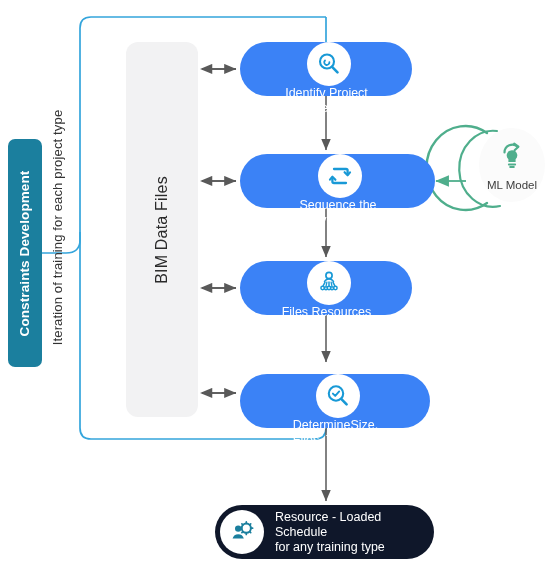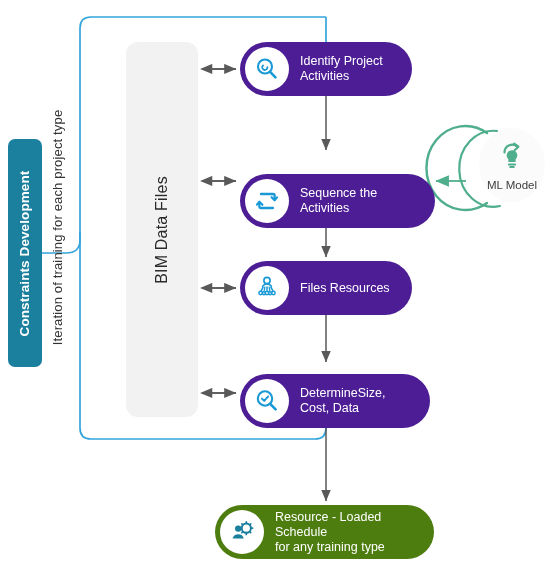--- a/index.html
+++ b/index.html
@@ -64,41 +64,41 @@
   }
 
   
   .pill{
     height:54px;
     border-radius:27px;
     display:flex;
     align-items:center;
     box-shadow:0 0 0 0 rgba(0,0,0,0);
   }
-  .pill.blue{background:#4c1d95;}
-  .pill.teal{background:#4d7c0f;}
+  .pill.blue{background:#3b82f6;flex-direction:column;}
+  .pill.teal{background:#0f172a;}
   .pill .badge{
     width:44px;height:44px;
     margin-left:5px;
     border-radius:50%;
     background:#ffffff;
     display:flex;align-items:center;justify-content:center;
     flex:0 0 auto;
   }
   .pill .plabel{
     color:#ffffff;
     font-size:12.5px;
     line-height:15px;
     margin-left:11px;
     margin-right:10px;
   }
   .pill .plabel span{display:block;}
 
   #step-1{left:240px; top:42px;  width:172px;}
-  #step-2{left:240px; top:154px; width:195px;margin-top:20px;}
+  #step-2{left:240px; top:154px; width:195px;}
   #step-3{left:240px; top:261px; width:172px;}
   #step-4{left:240px; top:374px; width:190px;}
   #final-step{left:215px; top:505px; width:219px;}
   #final-step .plabel{font-size:12.5px;}
 
   
   #ml-model{
     left:464px; top:124px;
     width:80px; height:88px;
   }
@@ -228,21 +228,21 @@
   <div class="abs pill blue" id="step-4">
     <div class="badge">
       <svg width="26" height="26" viewBox="0 0 26 26">
         <circle cx="11" cy="10.5" r="7.2" fill="none" stroke="#1899D6" stroke-width="2.1"></circle>
         <path d="M7.9 10.6 L10.2 12.9 L14.2 8.4" fill="none" stroke="#1899D6" stroke-width="1.9" stroke-linecap="round" stroke-linejoin="round"></path>
         <line x1="16.2" y1="15.9" x2="21.6" y2="21.4" stroke="#1899D6" stroke-width="2.6" stroke-linecap="round"></line>
       </svg>
     </div>
     <div class="plabel">
       <span>DetermineSize,</span>
-      <span>Cost, Data</span>
+      <span>Files, TIme</span>
     </div>
   </div>
 
   <div class="abs pill teal" id="final-step">
     <div class="badge">
       <svg width="26" height="26" viewBox="0 0 26 26">
         <circle cx="9.2" cy="9.6" r="3.2" fill="#1B7F9E"></circle>
         <path d="M3.6 19.6 a5.8 5.8 0 0 1 11.2 0 z" fill="#1B7F9E"></path>
         <circle cx="17.3" cy="9.2" r="4.6" fill="none" stroke="#1B7F9E" stroke-width="2"></circle>
         <circle cx="17.3" cy="9.2" r="1.5" fill="#ffffff"></circle>

